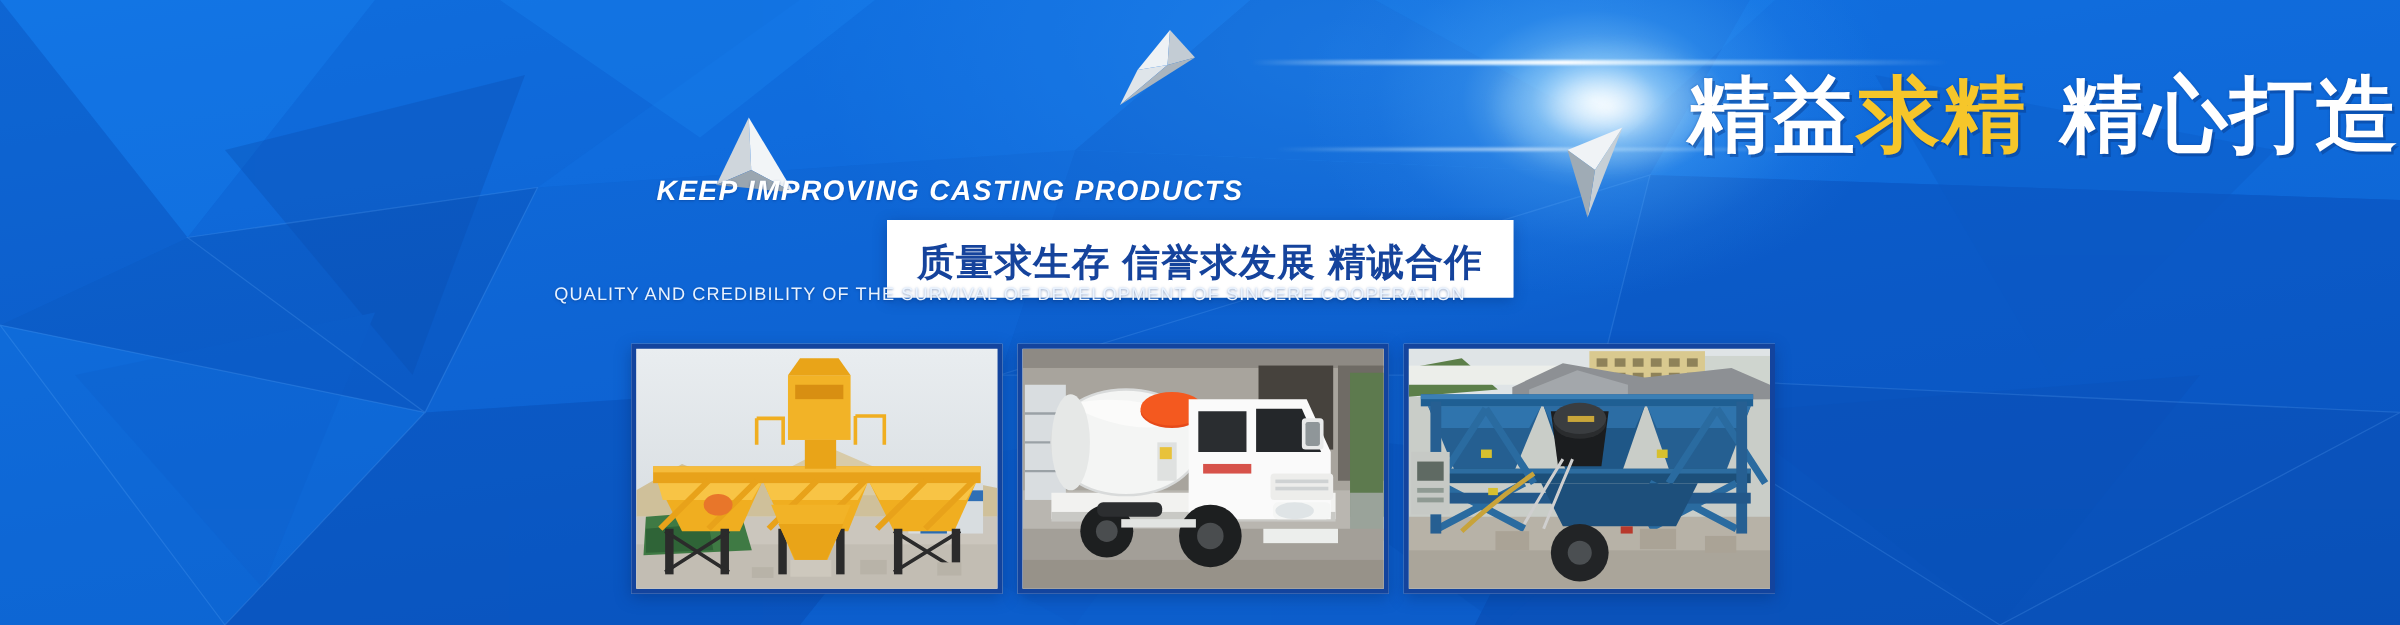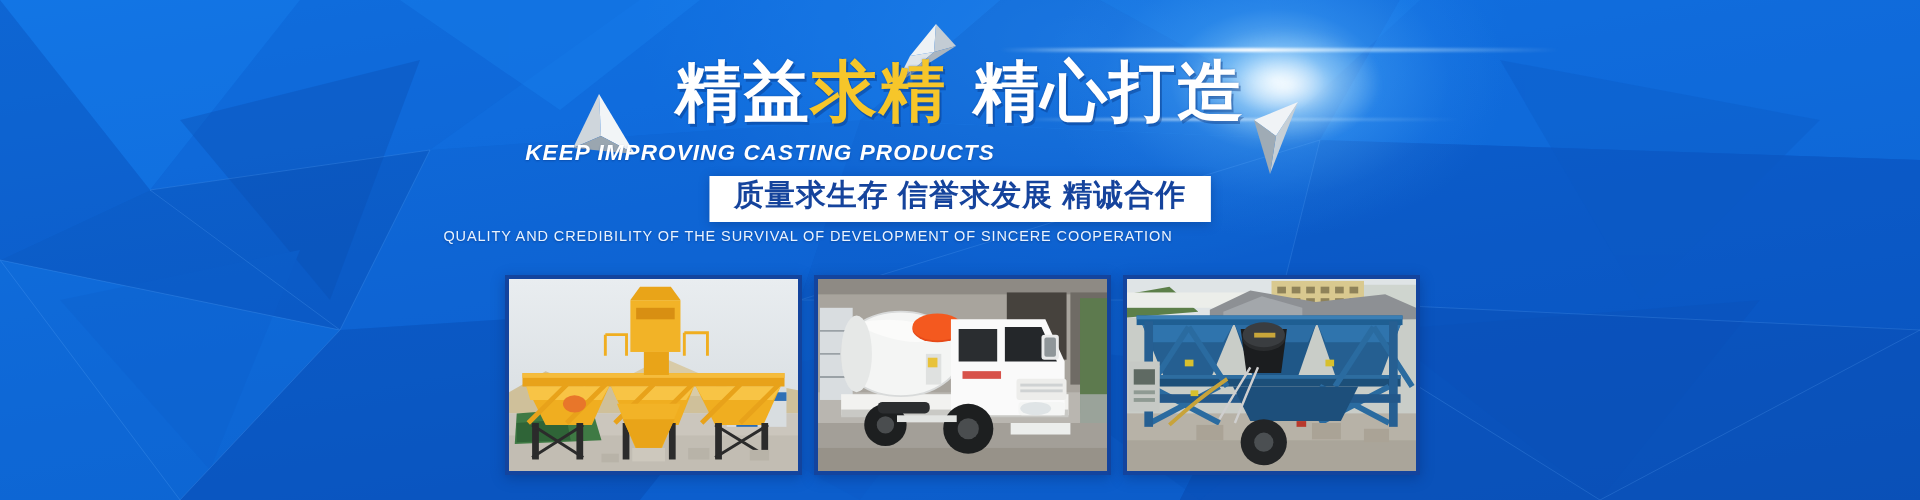--- a/index.html
+++ b/index.html
@@ -74,20 +74,21 @@
     position:absolute; left:0; top:58px; width:1920px;
     font-size:66px;
     font-weight:bold;
     letter-spacing:2px;
     line-height:1;
     white-space:nowrap;
     color:#ffffff;
     text-shadow:
        0 0 2px rgba(10,60,140,.55),
        2px 3px 0 rgba(7,52,128,.40);
+    text-align: right;
   }
   .headline .hl-a{ color:#ffffff; }
   .headline .hl-b{ color:#f6c62a; }
   .headline .hl-gap{ display:inline-block; width:26px; }
 
   .sub-en{
     position:absolute; left:0; top:140px; width:1520px;
     font-size:22.5px;
     font-weight:bold;
     font-style:italic;
@@ -95,21 +96,21 @@
     color:#ffffff;
     white-space:nowrap;
     text-shadow:0 1px 2px rgba(8,52,126,.45);
   }
 
   .slogan-bar{
     position:absolute; left:50%; top:176px;
     transform:translateX(-50%);
     background:#ffffff;
     border:2px solid #ffffff;
-    padding:0 22px 7px;
+    padding:16px 22px 7px;
     box-shadow:0 2px 10px rgba(4,40,104,.35);
   }
   .slogan-bar .slogan-text{
     display:block;
     font-size:30px;
     font-weight:bold;
     letter-spacing:1px;
     line-height:1.16;
     color:#15439c;
     white-space:nowrap;

